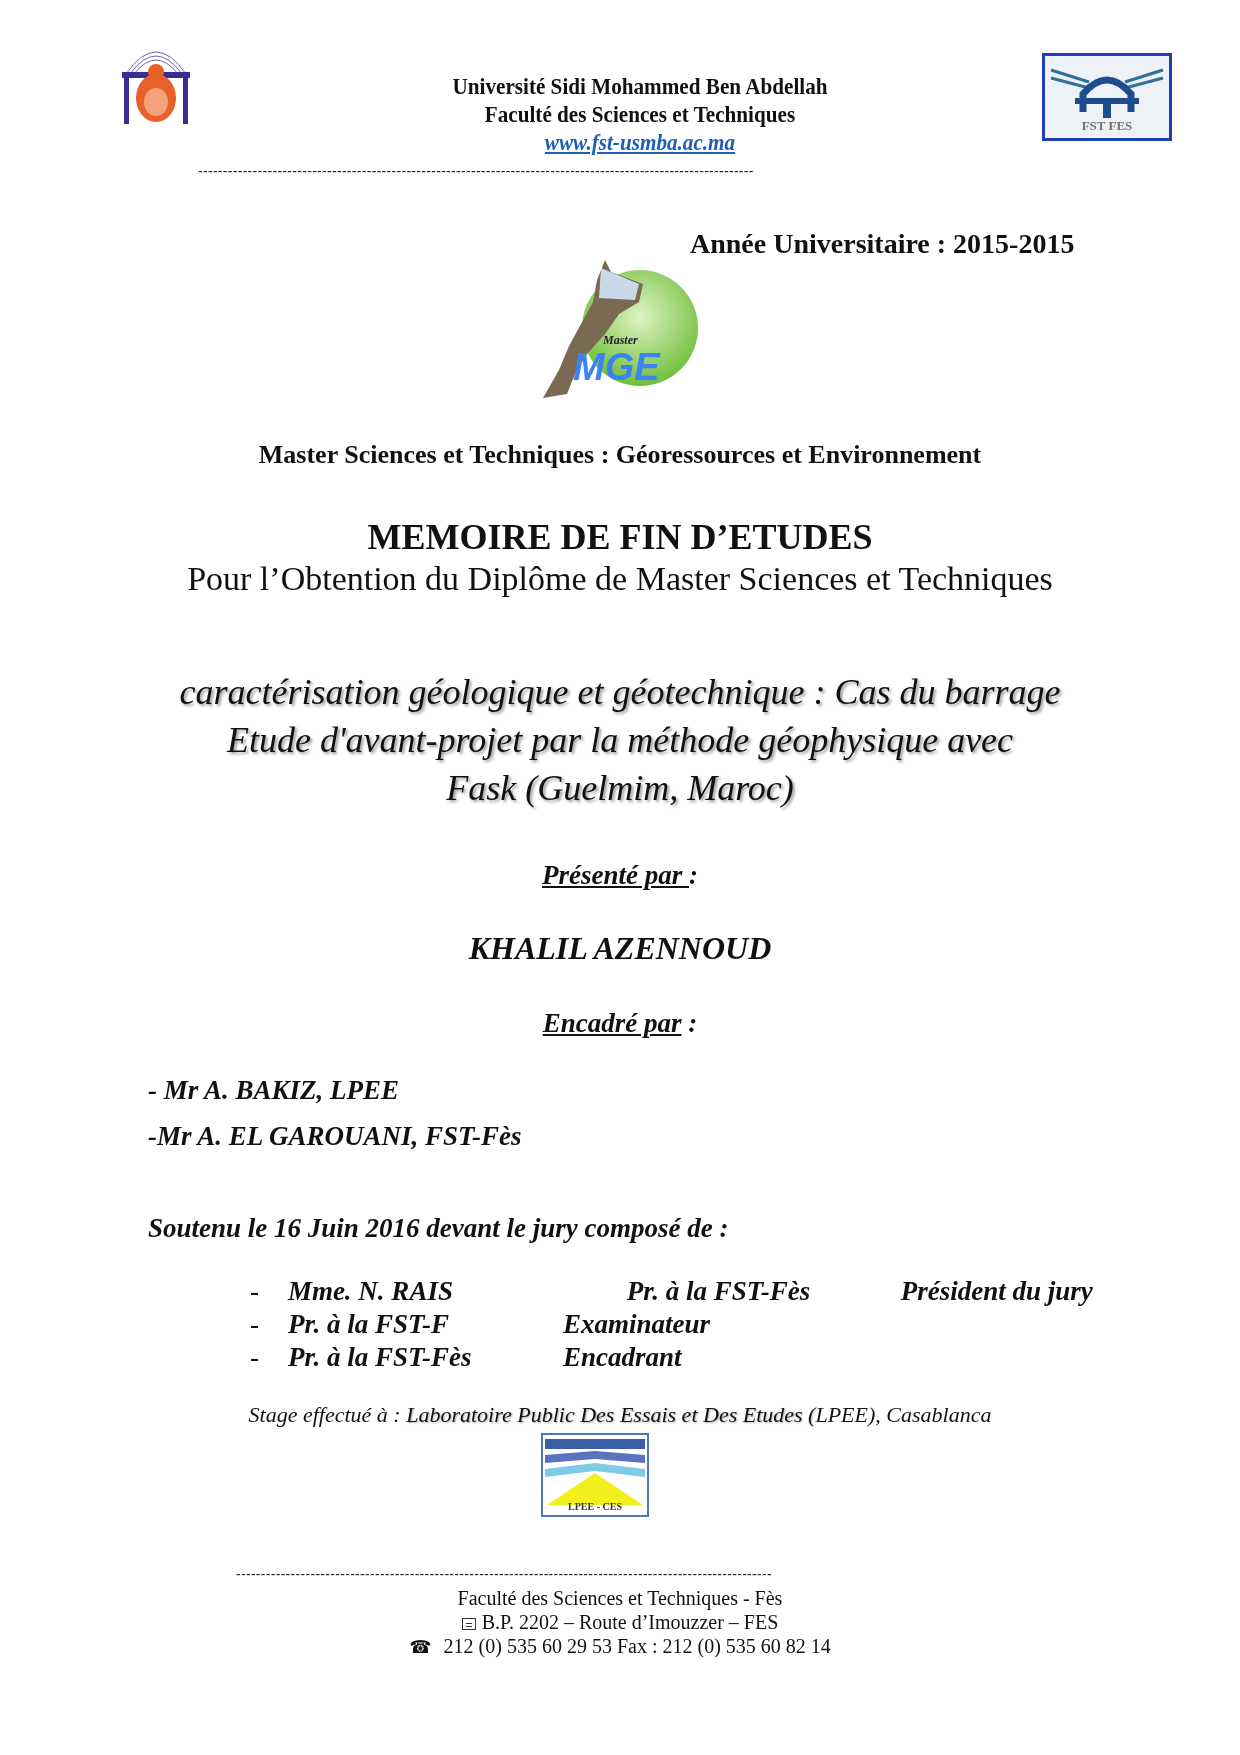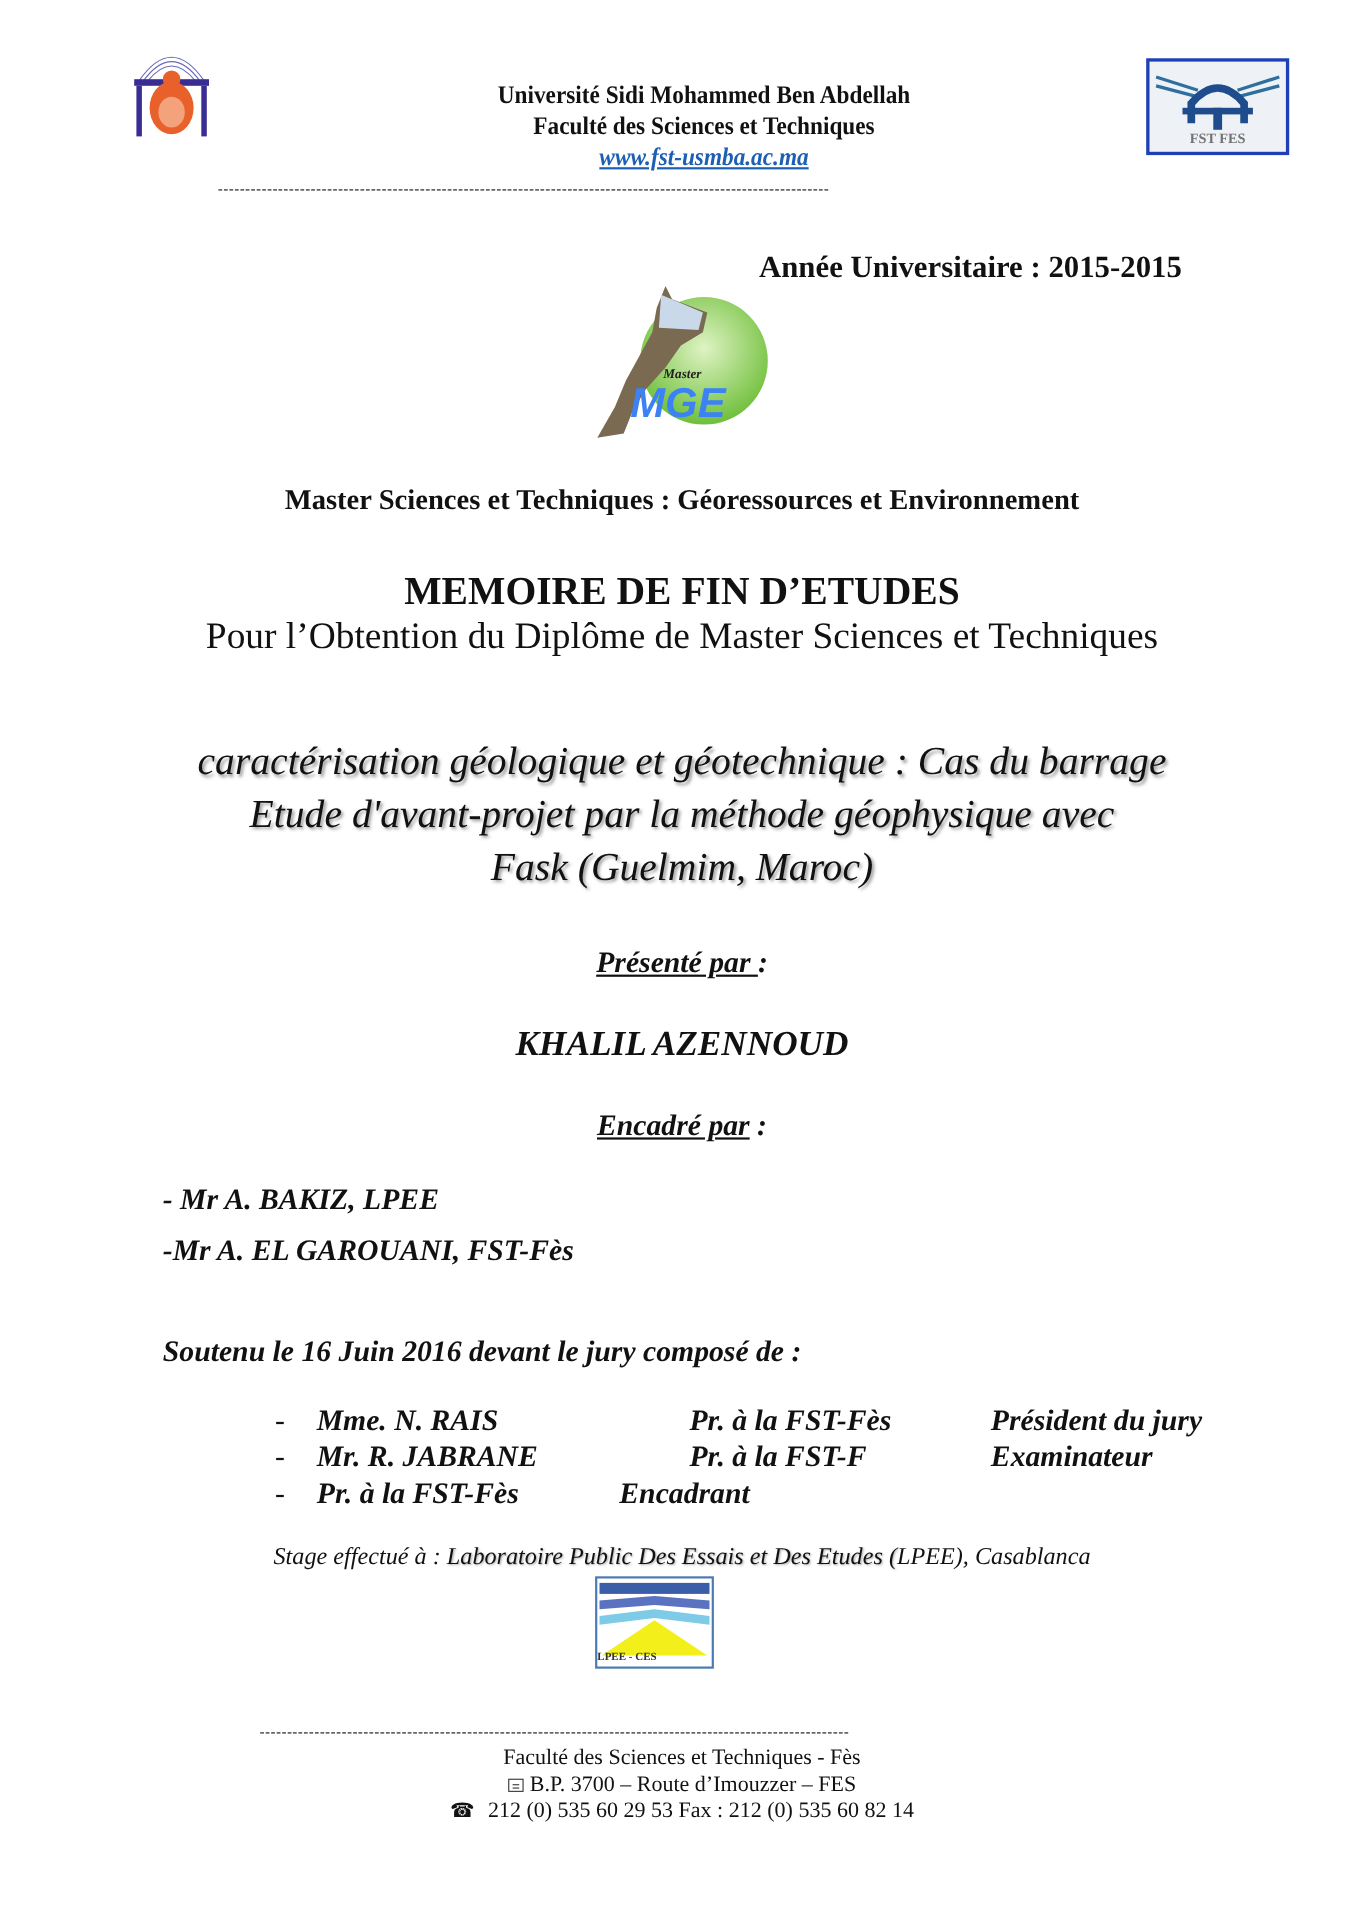--- a/index.html
+++ b/index.html
@@ -138,21 +138,20 @@
 
 <div class="abs jury">
   <div class="jury-row">
     <span class="dash">-</span>
     <span class="name">Mme. N. RAIS</span>
     <span class="inst">Pr. à la FST-Fès</span>
     <span class="role">Président du jury</span>
   </div>
   <div class="jury-row">
     <span class="dash">-</span>
-    <span class="name">Mr. R. JABRANE</span>
     <span class="inst">Pr. à la FST-F</span>
     <span class="role">Examinateur</span>
   </div>
   <div class="jury-row">
     <span class="dash">-</span>
     <span class="inst">Pr. à la FST-Fès</span>
     <span class="role">Encadrant</span>
   </div>
 </div>
 
@@ -160,23 +159,23 @@
   <span>Stage effectué à : </span><span class="lab">Laboratoire Public Des Essais et Des Etudes (</span><span>LPEE), Casablanca</span>
 </div>
 
 <div class="abs lpee-logo">
   <svg width="104" height="80" viewBox="0 0 104 80">
     <rect x="2" y="4" width="100" height="10" fill="#3b5ea8"></rect>
     <path d="M2 20 L52 16 L102 20 L102 28 L52 24 L2 28 Z" fill="#5a72c0"></path>
     <path d="M2 34 L52 28 L102 34 L102 42 L52 36 L2 42 Z" fill="#7ecbe8"></path>
     <path d="M52 38 L100 70 L4 70 Z" fill="#f2ef1a"></path>
   </svg>
-  <div class="abs" style="left:0;width:104px;top:66px;font-weight:bold;font-size:10px;color:#333;">LPEE - CES</div>
+  <div class="abs" style="left:0;width:104px;top:66px;text-align:center;font-weight:bold;font-size:10px;color:#333;">LPEE - CES</div>
 </div>
 
 <div class="abs dashes" style="left:236px;top:1566px;width:750px;">------------------------------------------------------------------------------------------------------------</div>
 <div class="abs center footer" style="top:1586px;">Faculté des Sciences et Techniques -  Fès</div>
 <div class="abs center footer" style="top:1610px;">
-  <span class="icon-mail"></span><span>B.P. 3700 – Route d’Imouzzer – FES</span>
+  <span class="icon-mail"></span><span>B.P. 2202 – Route d’Imouzzer – FES</span>
 </div>
 <div class="abs center footer" style="top:1634px;">
   <span class="icon-phone">☎</span><span>212 (0) 535 60 29 53  Fax : 212 (0) 535 60 82 14</span>
 </div>
 
 </body></html>

